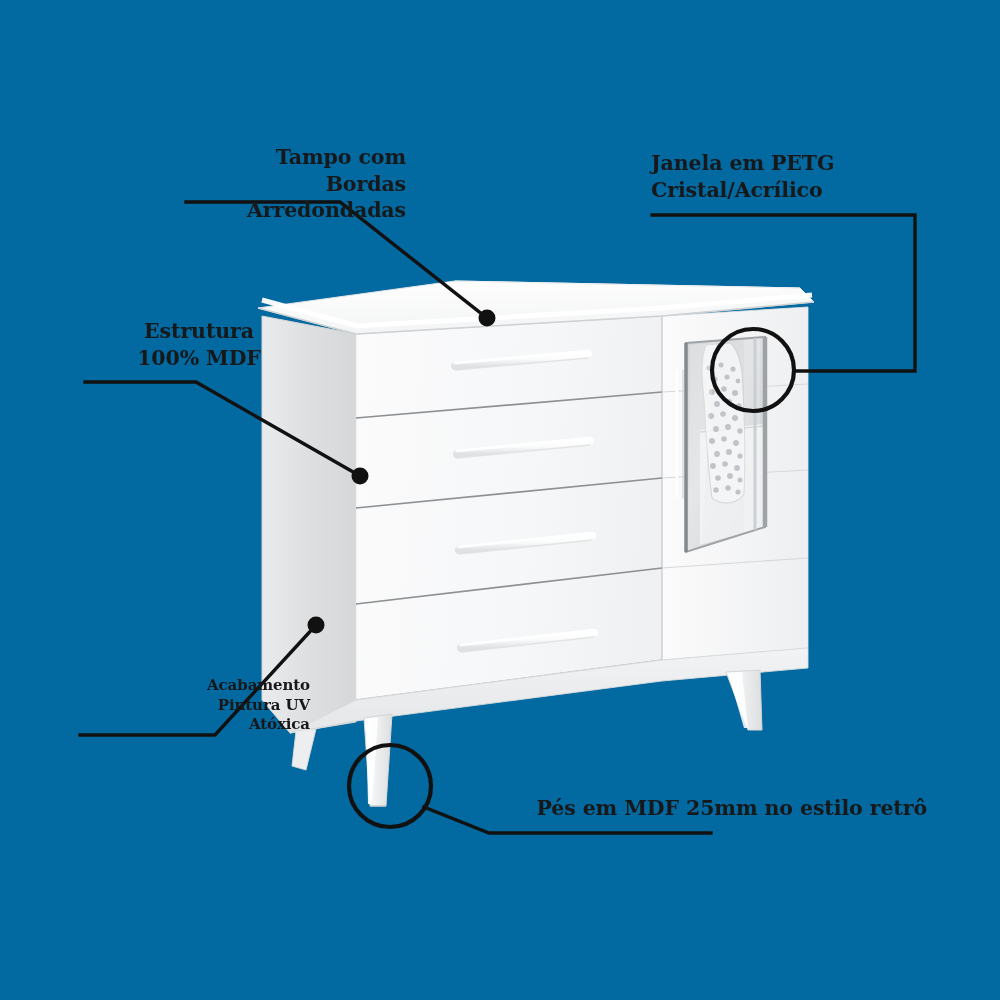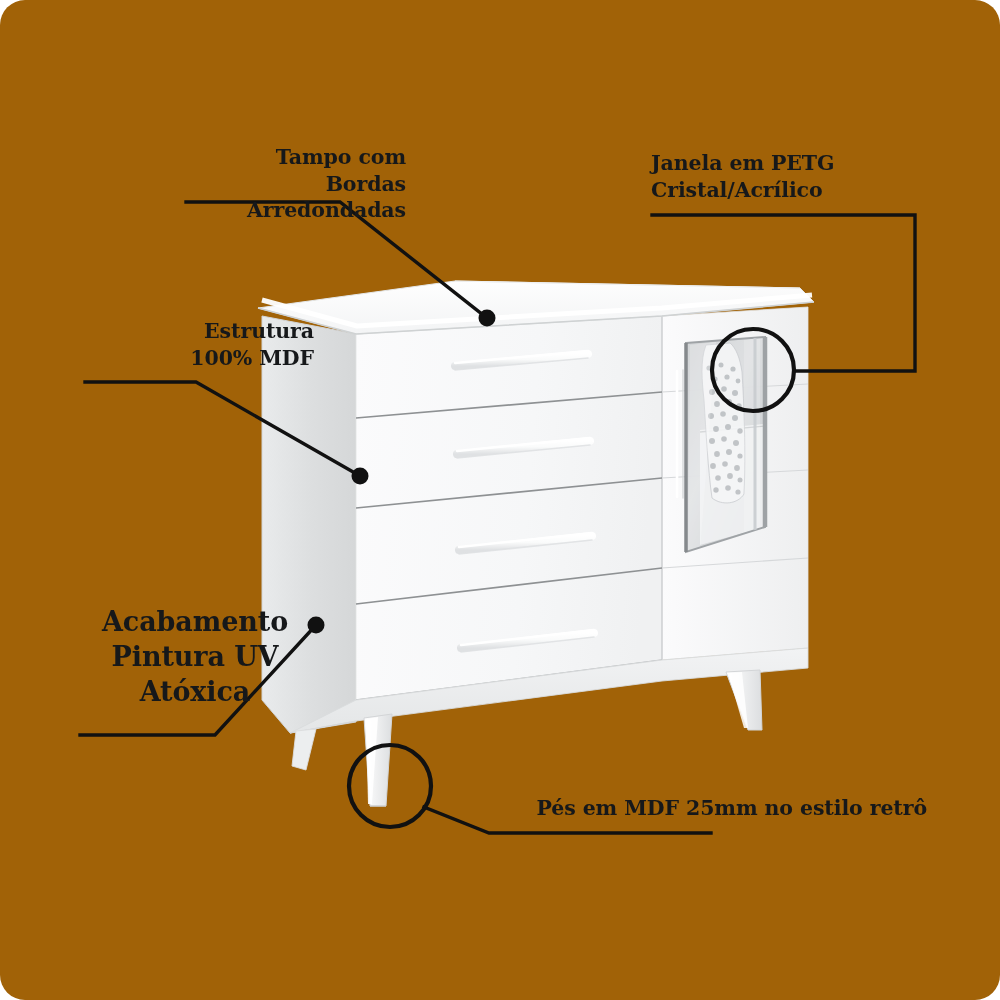--- a/index.html
+++ b/index.html
@@ -1,32 +1,32 @@
 <!DOCTYPE html>
 <html><head>
 <meta charset="utf-8">
 <style>
   html,body{margin:0;padding:0;background:#ffffff;}
   body{width:1000px;height:1000px;overflow:hidden;font-family:"DejaVu Serif",serif;}
-  #stage{position:relative;width:1000px;height:1000px;background:#a16207;border-radius:25px;}
+  #stage{position:relative;width:1000px;height:1000px;background:#0369a1;}
 
   .callout-text{
     position:absolute;
     font-family:"DejaVu Serif",serif;
     font-weight:700;
     color:#16181a;
     line-height:1.30;
     letter-spacing:-0.1px;
     white-space:pre-line;
     -webkit-font-smoothing:antialiased;
   }
   #lbl-tampo{left:162px;top:144px;width:244px;font-size:20.5px;text-align:right;}
   #lbl-petg{left:651px;top:150px;width:290px;font-size:20.5px;text-align:left;}
-  #lbl-estrutura{left:84px;top:318px;width:230px;font-size:20.5px;text-align:right;}
-  #lbl-acabamento{left:80px;top:604px;width:230px;font-size:27px;text-align:center;}
+  #lbl-estrutura{left:84px;top:318px;width:230px;font-size:20.5px;text-align:center;}
+  #lbl-acabamento{left:80px;top:676px;width:230px;font-size:15px;text-align:right;}
   #lbl-pes{left:507px;top:795px;width:420px;font-size:20.5px;text-align:right;}
 
   svg.layer{position:absolute;left:0;top:0;width:1000px;height:1000px;}
   svg.lead{pointer-events:none;}
 </style>
 </head>
 <body>
 
 <div id="stage">
 

